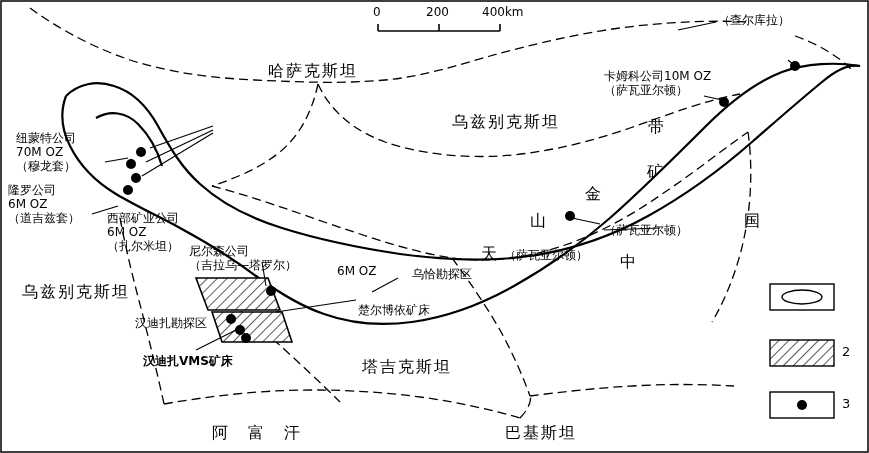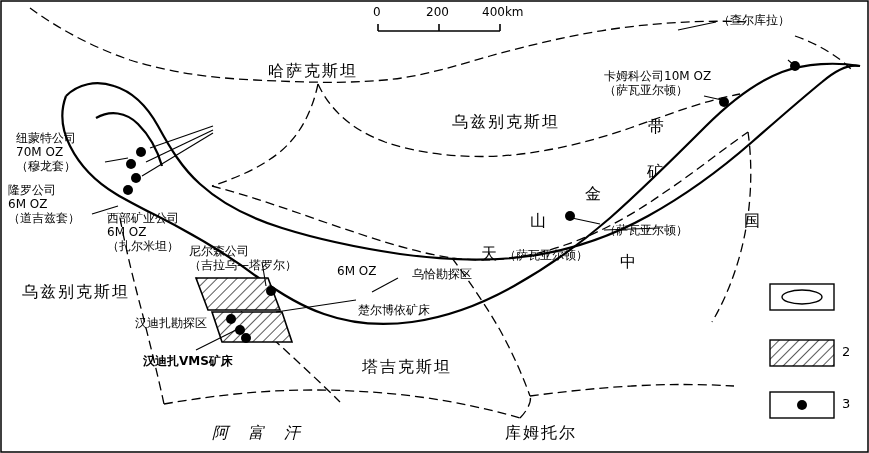--- a/index.html
+++ b/index.html
@@ -164,22 +164,22 @@
   </svg>
 
   <div class="lbl scale-num" style="left:373px; top:6px;">0</div>
   <div class="lbl scale-num" style="left:426px; top:6px;">200</div>
   <div class="lbl scale-num" style="left:482px; top:6px;">400km</div>
 
   <div class="lbl country" style="left:268px; top:62px;">哈萨克斯坦</div>
   <div class="lbl country" style="left:452px; top:113px;">乌兹别克斯坦</div>
   <div class="lbl country" style="left:22px; top:283px;">乌兹别克斯坦</div>
   <div class="lbl country" style="left:362px; top:358px;">塔吉克斯坦</div>
-  <div class="lbl country" style="left:212px; top:424px;font-style:italic;">阿　富　汗</div>
-  <div class="lbl country" style="left:505px; top:424px;">库姆托尔</div>
+  <div class="lbl country" style="left:212px; top:424px;">阿　富　汗</div>
+  <div class="lbl country" style="left:505px; top:424px;">巴基斯坦</div>
 
   <div class="lbl country" style="left:648px; top:118px;">带</div>
   <div class="lbl country" style="left:647px; top:163px;">矿</div>
   <div class="lbl country" style="left:585px; top:185px;">金</div>
   <div class="lbl country" style="left:530px; top:212px;">山</div>
   <div class="lbl country" style="left:481px; top:245px;">天</div>
   <div class="lbl country" style="left:744px; top:212px;">国</div>
   <div class="lbl country" style="left:620px; top:253px;">中</div>
 
   <div class="lbl mine-l" style="left:718px; top:14px;">（查尔库拉）</div>

